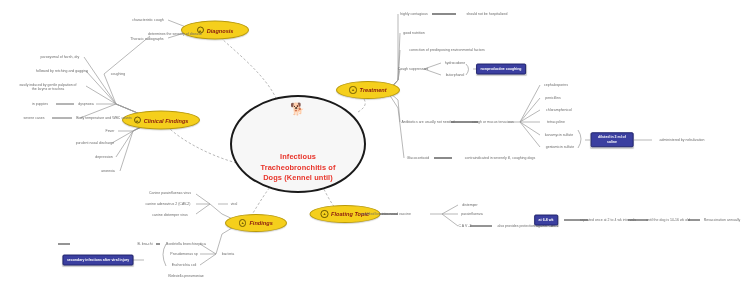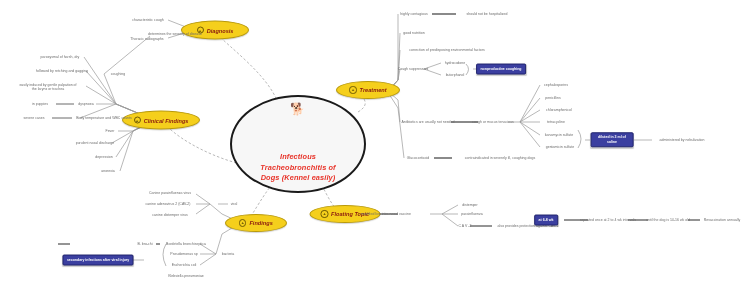--- a/index.html
+++ b/index.html
@@ -9,21 +9,21 @@
   svg.lines{position:absolute;left:0;top:0;width:748px;height:291px;}
   .node{position:absolute;transform:translate(-50%,-50%);white-space:nowrap;}
 
   
   .central{
     width:132px;height:94px;border:2.2px solid #1a1a1a;border-radius:50%;
     background:#f7f7f7;display:flex;flex-direction:column;
     align-items:center;justify-content:center;text-align:center;
   }
   .central .ttl{color:#e8342a;font-size:7.4px;font-weight:700;
-    font-style:italic;line-height:1.45;letter-spacing:.1px;margin-top:35px;}
+    line-height:1.45;letter-spacing:.1px;margin-top:35px;}
   .dog{font-size:12px;line-height:10px;margin-bottom:3px;color:#3a3a3a;}
 
   
   .oval{
     background:#f5cf1c;border:1.1px solid #b99a0a;border-radius:50%;
     display:flex;align-items:center;justify-content:center;gap:3px;
     padding:0 7px;box-shadow:0 1px 1px rgba(0,0,0,.17);
   }
   .oval .lbl{color:#8a1a10;font-size:5.6px;font-weight:700;font-style:italic;}
   .plus{
@@ -124,21 +124,21 @@
       <path d="M628,220 L648,220" stroke="#2a2a2a" stroke-width="1"></path>
       <path d="M688,220 L700,220" stroke="#2a2a2a" stroke-width="1"></path>
     </g>
   </svg>
 
   <div class="node central" style="left:298px;top:144px;">
     <div class="dog">🐕</div>
     <div class="ttl">
       <div>Infectious</div>
       <div>Tracheobronchitis of</div>
-      <div>Dogs (Kennel easily)</div>
+      <div>Dogs (Kennel until)</div>
     </div>
   </div>
 
   <div class="node oval" style="left:215px;top:30px;width:52px;height:17px;">
     <span class="plus">+</span>
     <span class="lbl">Diagnosis</span>
   </div>
 
   <div class="node oval" style="left:368px;top:90px;width:48px;height:16px;">
     <span class="plus">+</span>

